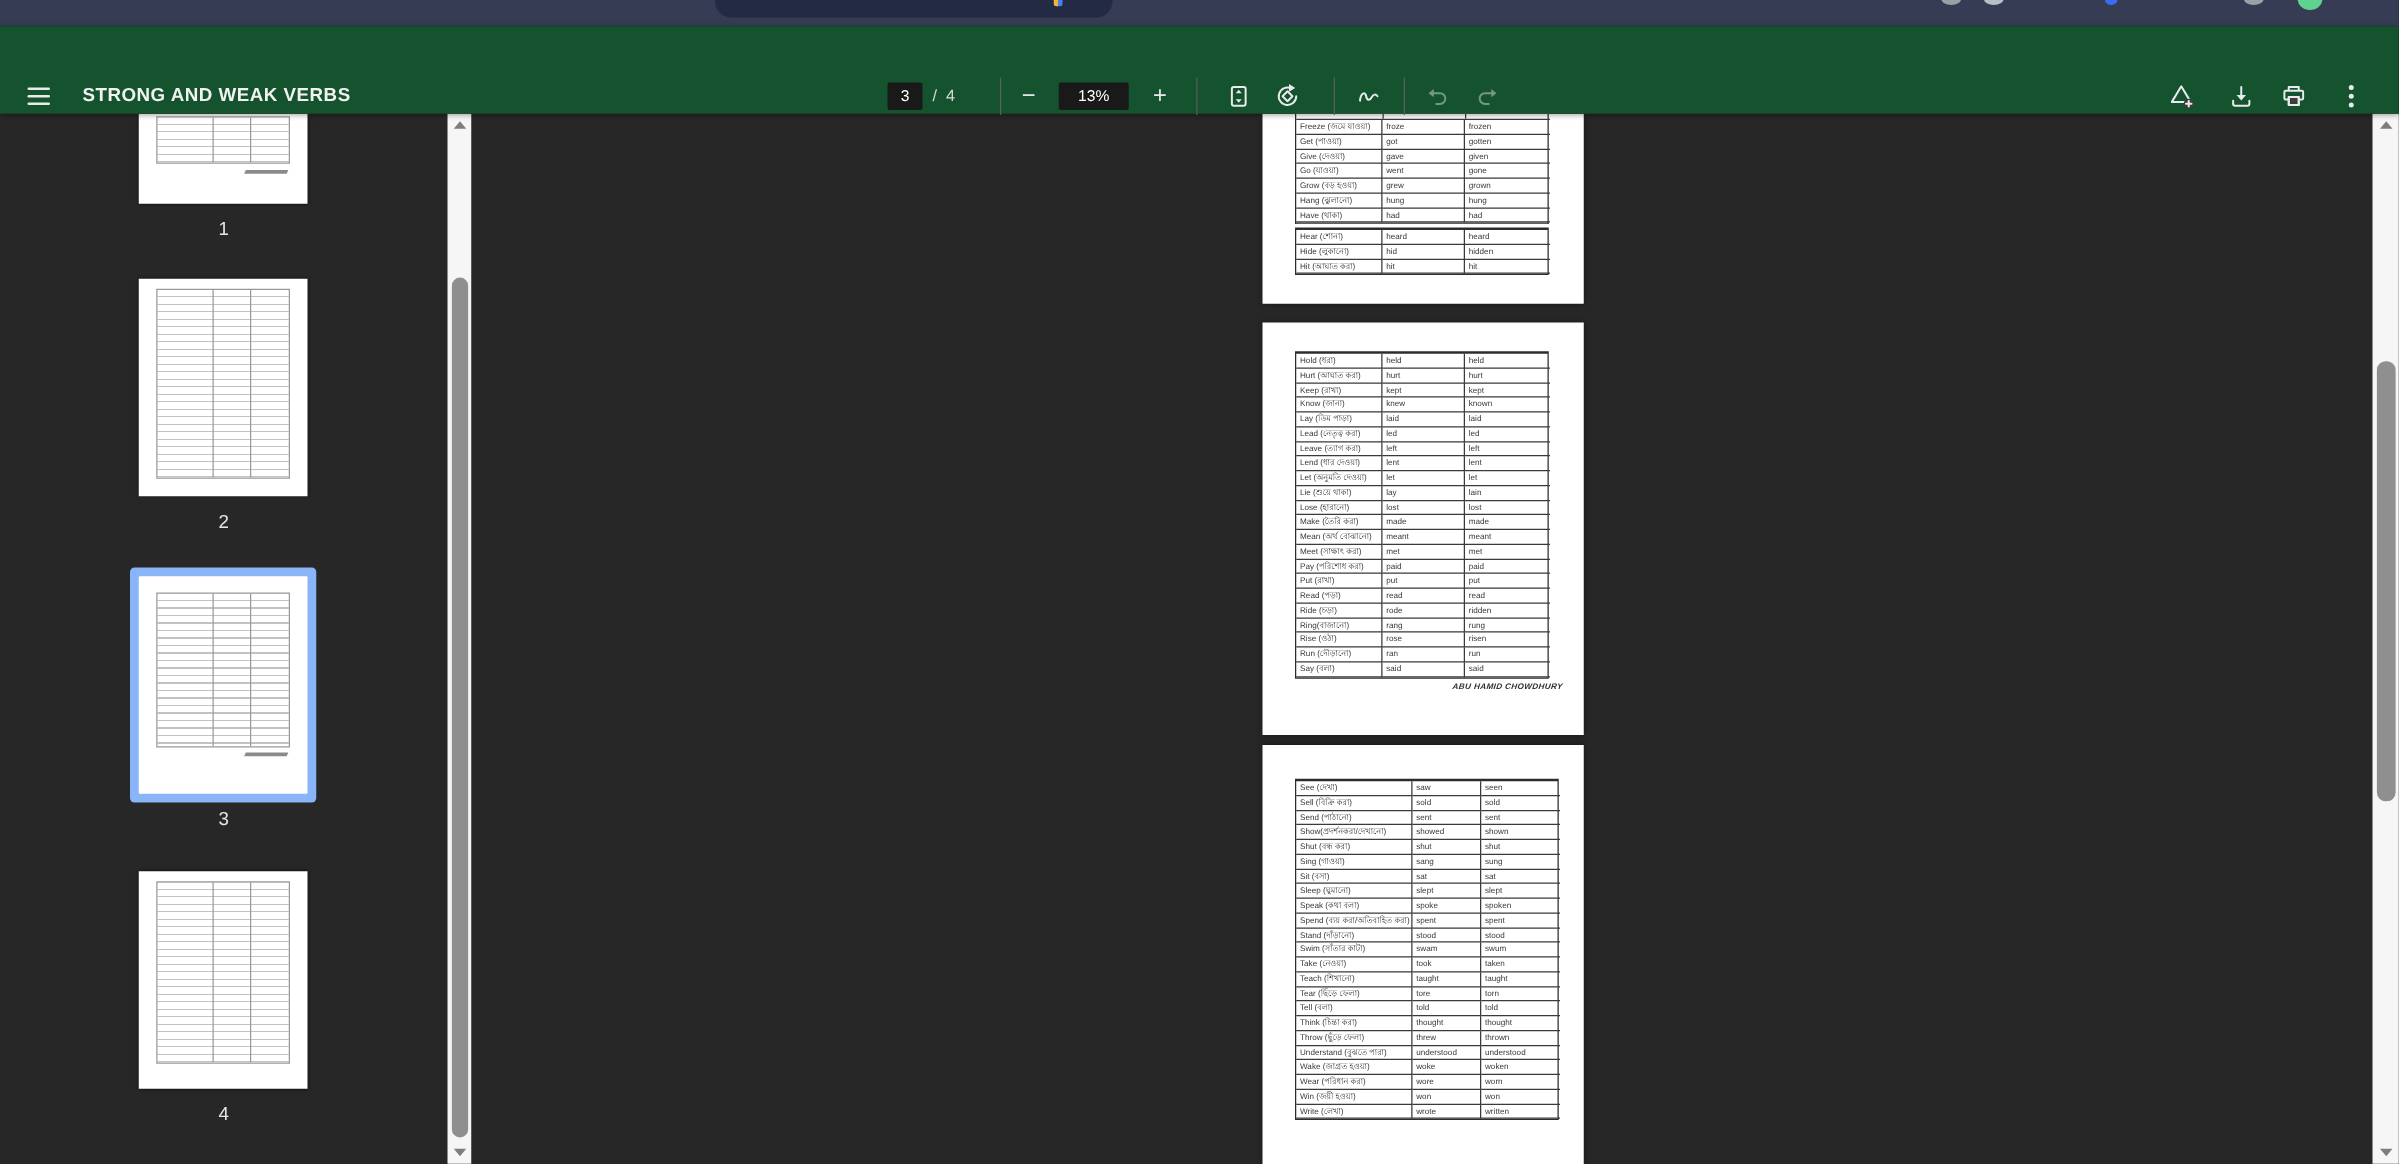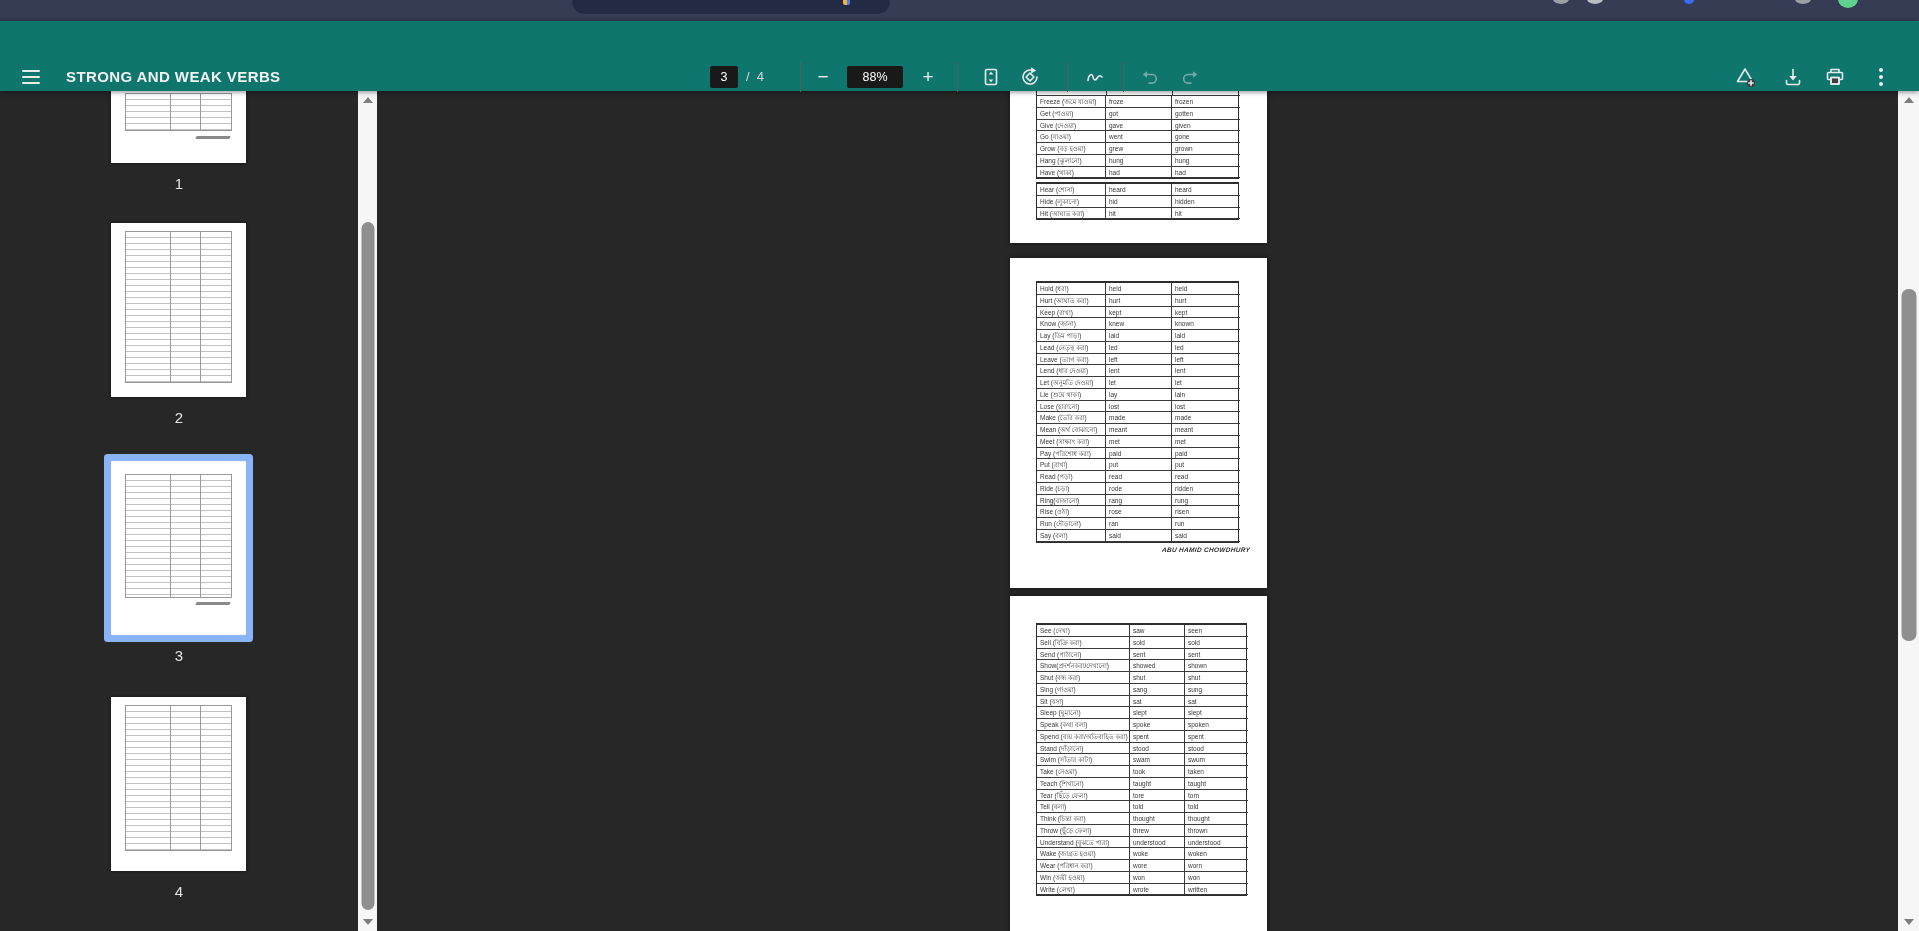--- a/index.html
+++ b/index.html
@@ -16,21 +16,21 @@
   .chip { position:absolute; top:-6px; height:10px; border-radius:50%; }
   .chip.g1 { left:1553px; width:16px; background:#9aa0a6; }
   .chip.g2 { left:1587px; width:16px; background:#b9bdc4; }
   .chip.blue { left:1684px; width:10px; background:#3b6cf5; top:-4px; height:8px; }
   .chip.g3 { left:1795px; width:16px; background:#9aa0a6; }
   .avatar-chip { position:absolute; left:1838px; top:-10px; width:20px; height:18px;
                  border-radius:50%; background:#5fd28f; }
 
   
   .toolbar { position:absolute; left:0; top:21px; width:1919px; height:70px;
-             background:#0f766e; box-shadow:0 1px 5px rgba(0,0,0,.45); z-index:5; }
+             background:#14532d; box-shadow:0 1px 5px rgba(0,0,0,.45); z-index:5; }
   .hamburger { position:absolute; left:22px; top:49px; width:18px; height:14px; cursor:pointer; }
   .hamburger span { display:block; height:2.4px; background:#eaeaea; border-radius:1px; margin-bottom:3.4px; }
   .doc-title { position:absolute; left:66px; top:47px; font-size:15px; font-weight:bold;
                color:#f2f2f2; letter-spacing:.4px; white-space:nowrap; }
 
   .page-box { position:absolute; left:710px; top:45px; width:28px; height:22px;
               background:#191919; border-radius:2px; color:#fff; font-size:12.5px;
               text-align:center; line-height:22px; }
   .page-total { position:absolute; left:746px; top:48px; color:#d8d8d8; font-size:13px; }
   .tb-sep { position:absolute; top:41px; width:1px; height:30px; background:#5c5c5c; }
@@ -142,21 +142,21 @@
       <span></span>
     </div>
   <div class="doc-title">STRONG AND WEAK VERBS</div>
 
   <div class="page-box">3</div>
   <div class="page-total">
     <span>/</span>&nbsp;&nbsp;<span>4</span>
   </div>
   <div class="tb-sep sep1"></div>
   <div class="tb-btn glyph-btn zoom-out">−</div>
-  <div class="zoom-box">88%</div>
+  <div class="zoom-box">13%</div>
   <div class="tb-btn glyph-btn zoom-in">+</div>
   <div class="tb-sep sep2"></div>
 
   <div class="tb-btn fit-btn">
     <svg class="ic" width="20" height="20" viewBox="0 0 20 20">
       <rect x="4.5" y="2.5" width="11" height="15" rx="1.5"></rect>
       <polygon class="fill" points="10,4.8 7.6,7.6 12.4,7.6"></polygon>
       <polygon class="fill" points="10,15.2 7.6,12.4 12.4,12.4"></polygon>
     </svg>
   </div>

